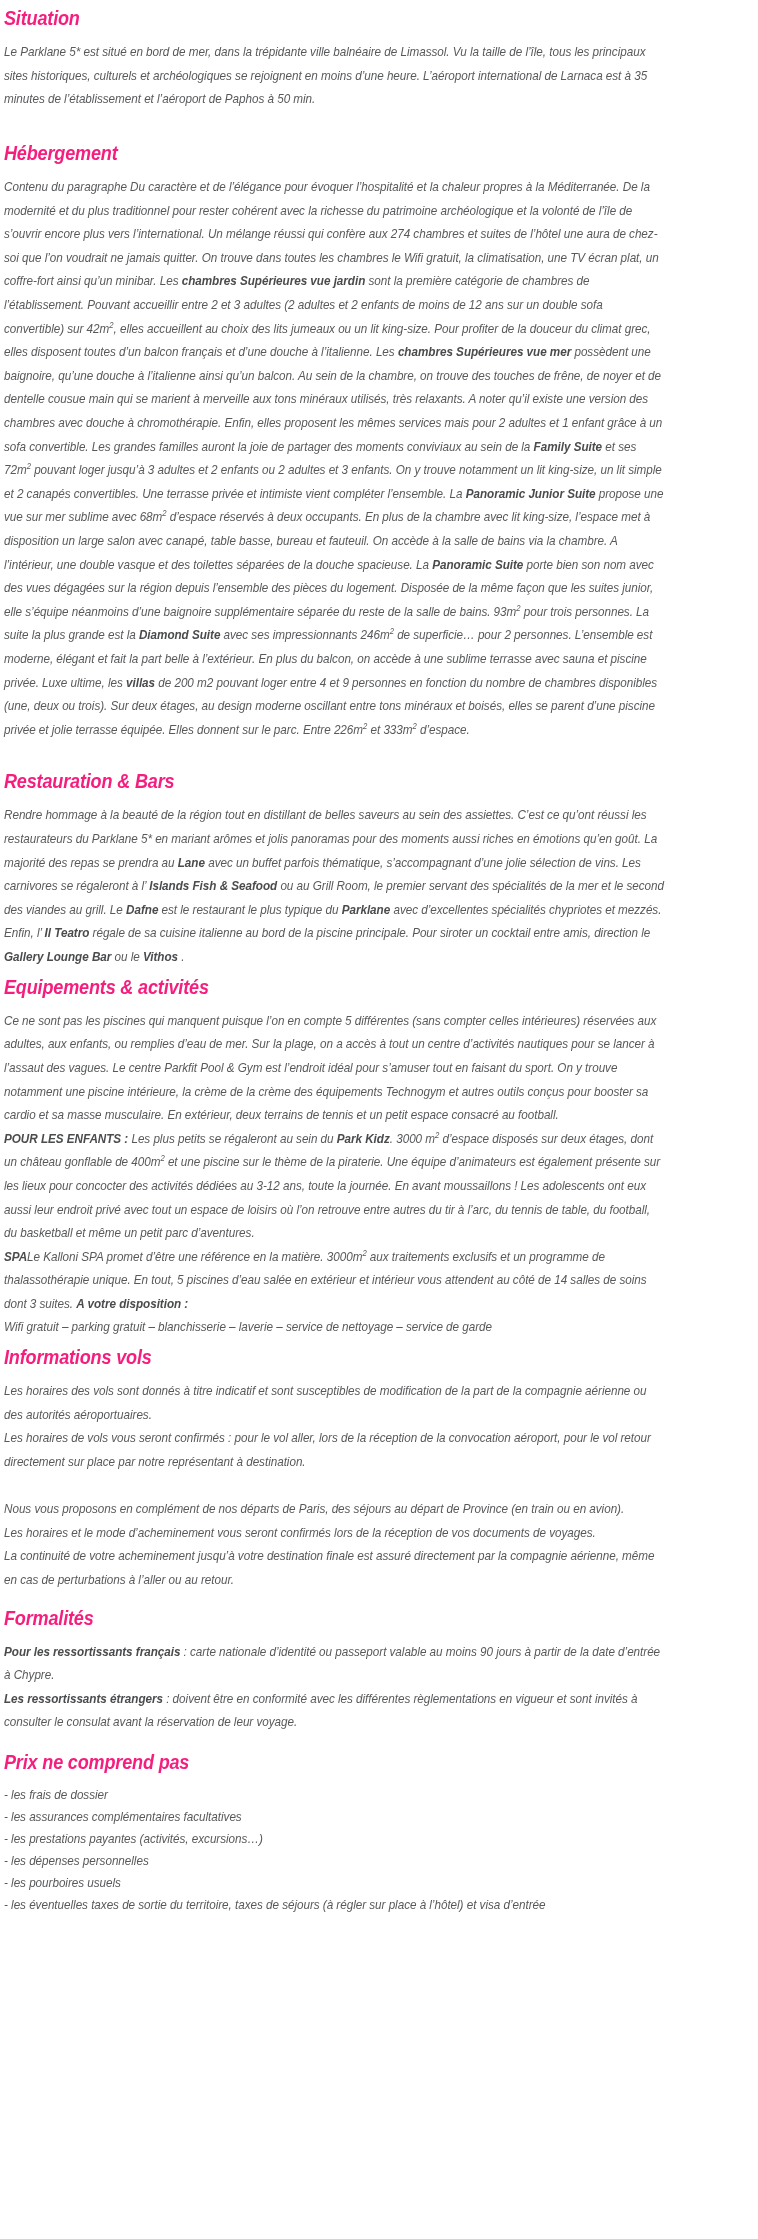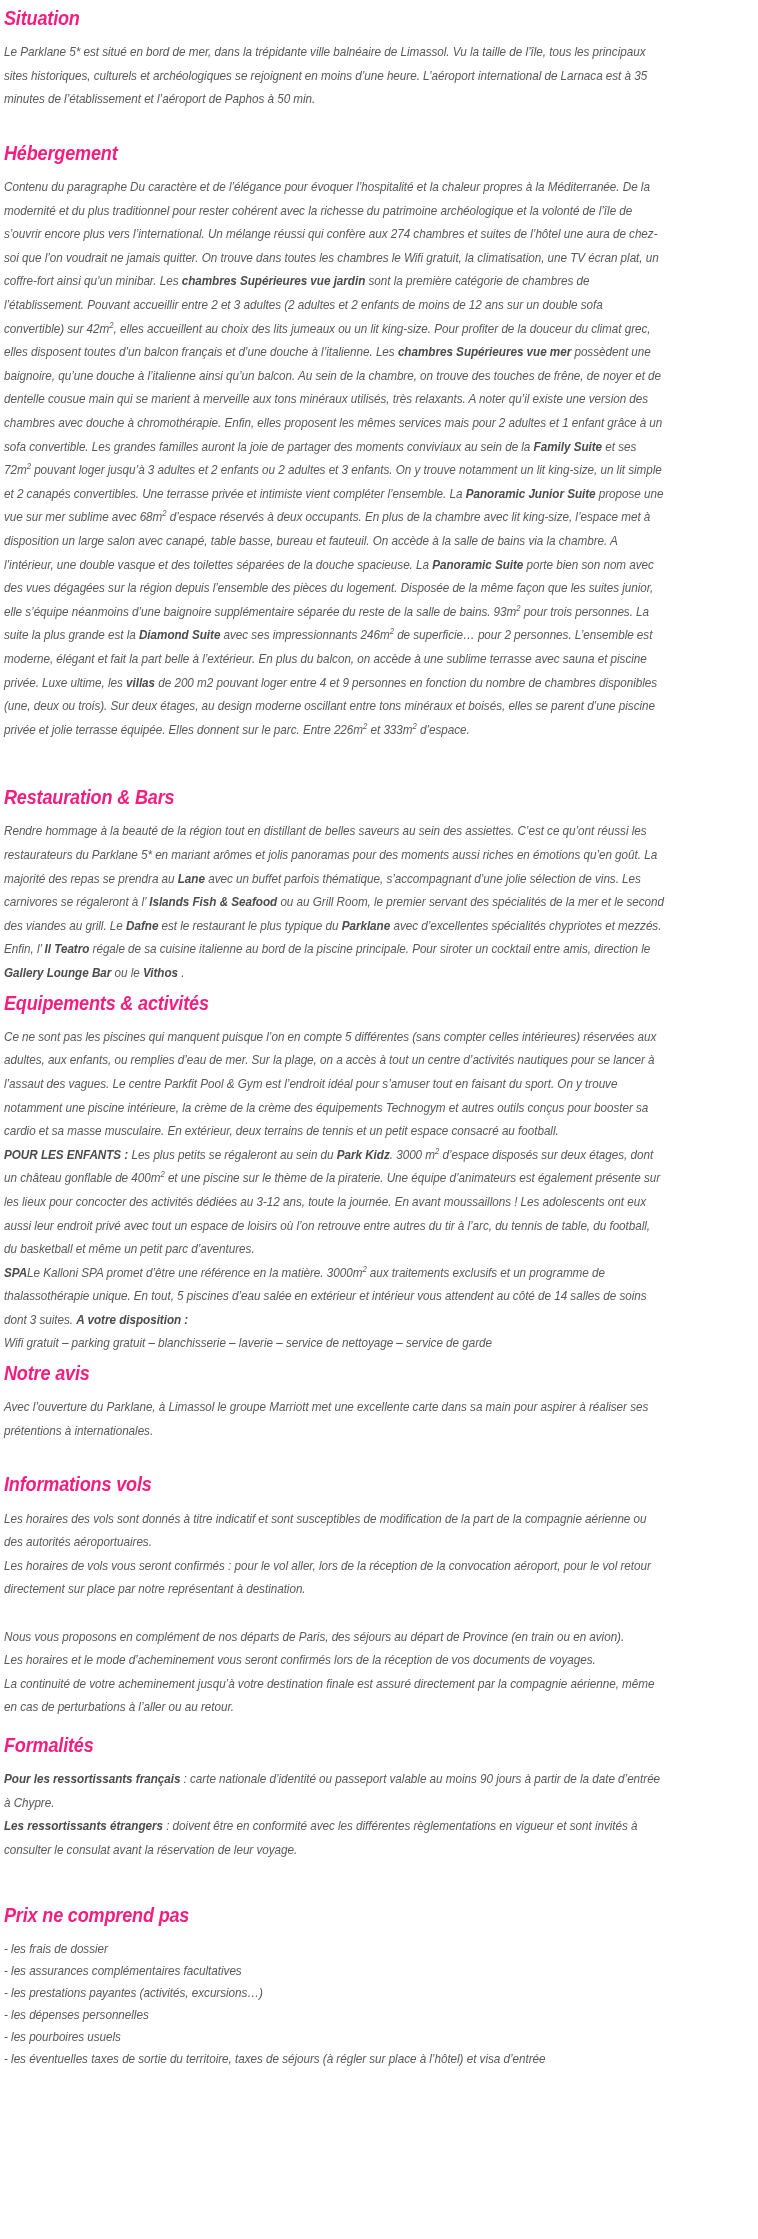--- a/index.html
+++ b/index.html
@@ -52,26 +52,26 @@
   }
   p.body-text b,
   .list-block b {
     font-weight: bold;
     color: #4a4b4d;
   }
   .list-block .li {
     line-height: 22px;
   }
   .sec-situation { margin-bottom: 30px; }
-  .sec-hebergement { margin-bottom: 44px; }
+  .sec-hebergement { margin-bottom: 28px; }
   .sec-restauration { }
   .sec-equipements { }
   .sec-avis { margin-bottom: 30px; }
   .sec-vols { margin-bottom: 14px; }
-  .sec-formalites { margin-bottom: 42px; }
+  .sec-formalites { margin-bottom: 16px; }
   .sec-prix { margin-bottom: 8px; }
   sup { font-size: 0.66em; vertical-align: super; line-height: 0; }
 </style>
 </head>
 <body>
 
 <div class="page">
 
   <section class="section sec-situation">
     <h2 class="heading">Situation</h2>
@@ -86,24 +86,20 @@
   <section class="section sec-restauration">
     <h2 class="heading">Restauration &amp; Bars</h2>
     <p class="body-text">Rendre hommage à la beauté de la région tout en distillant de belles saveurs au sein des assiettes. C’est ce qu’ont réussi les restaurateurs du Parklane 5* en mariant arômes et jolis panoramas pour des moments aussi riches en émotions qu’en goût. La majorité des repas se prendra au <b>Lane</b> avec un buffet parfois thématique, s’accompagnant d’une jolie sélection de vins. Les carnivores se régaleront à l’ <b>Islands Fish &amp; Seafood</b> ou au Grill Room, le premier servant des spécialités de la mer et le second des viandes au grill. Le <b>Dafne</b> est le restaurant le plus typique du <b>Parklane</b> avec d’excellentes spécialités chypriotes et mezzés. Enfin, l’ <b>Il Teatro</b> régale de sa cuisine italienne au bord de la piscine principale. Pour siroter un cocktail entre amis, direction le <b>Gallery Lounge Bar</b> ou le <b>Vithos</b> .</p>
   </section>
 
   <section class="section sec-equipements">
     <h2 class="heading">Equipements &amp; activités</h2>
     <p class="body-text">Ce ne sont pas les piscines qui manquent puisque l’on en compte 5 différentes (sans compter celles intérieures) réservées aux adultes, aux enfants, ou remplies d’eau de mer. Sur la plage, on a accès à tout un centre d’activités nautiques pour se lancer à l’assaut des vagues. Le centre Parkfit Pool &amp; Gym est l’endroit idéal pour s’amuser tout en faisant du sport. On y trouve notamment une piscine intérieure, la crème de la crème des équipements Technogym et autres outils conçus pour booster sa cardio et sa masse musculaire. En extérieur, deux terrains de tennis et un petit espace consacré au football.<br><b>POUR LES ENFANTS :</b> Les plus petits se régaleront au sein du <b>Park Kidz</b>. 3000 m<sup>2</sup> d’espace disposés sur deux étages, dont un château gonflable de 400m<sup>2</sup> et une piscine sur le thème de la piraterie. Une équipe d’animateurs est également présente sur les lieux pour concocter des activités dédiées au 3-12 ans, toute la journée. En avant moussaillons ! Les adolescents ont eux aussi leur endroit privé avec tout un espace de loisirs où l’on retrouve entre autres du tir à l’arc, du tennis de table, du football, du basketball et même un petit parc d’aventures.<br><b>SPA</b>Le Kalloni SPA promet d’être une référence en la matière. 3000m<sup>2</sup> aux traitements exclusifs et un programme de thalassothérapie unique. En tout, 5 piscines d’eau salée en extérieur et intérieur vous attendent au côté de 14 salles de soins dont 3 suites. <b>A votre disposition :</b><br>Wifi gratuit – parking gratuit – blanchisserie – laverie – service de nettoyage – service de garde</p>
   </section>
 
-  <section class="section sec-avis">
-    <h2 class="heading">Notre avis</h2>
-    <p class="body-text">Avec l’ouverture du Parklane, à Limassol le groupe Marriott met une excellente carte dans sa main pour aspirer à réaliser ses prétentions à internationales.</p>
-  </section>
 
   <section class="section sec-vols">
     <h2 class="heading">Informations vols</h2>
     <p class="body-text">Les horaires des vols sont donnés à titre indicatif et sont susceptibles de modification de la part de la compagnie aérienne ou des autorités aéroportuaires.<br>Les horaires de vols vous seront confirmés : pour le vol aller, lors de la réception de la convocation aéroport, pour le vol retour directement sur place par notre représentant à destination.<br>&nbsp;<br>Nous vous proposons en complément de nos départs de Paris, des séjours au départ de Province (en train ou en avion).<br>Les horaires et le mode d’acheminement vous seront confirmés lors de la réception de vos documents de voyages.<br>La continuité de votre acheminement jusqu’à votre destination finale est assuré directement par la compagnie aérienne, même en cas de perturbations à l’aller ou au retour.</p>
   </section>
 
   <section class="section sec-formalites">
     <h2 class="heading">Formalités</h2>
     <p class="body-text"><b>Pour les ressortissants français</b> : carte nationale d’identité ou passeport valable au moins 90 jours à partir de la date d’entrée à Chypre.<br><b>Les ressortissants étrangers</b> : doivent être en conformité avec les différentes règlementations en vigueur et sont invités à consulter le consulat avant la réservation de leur voyage.</p>
   </section>

